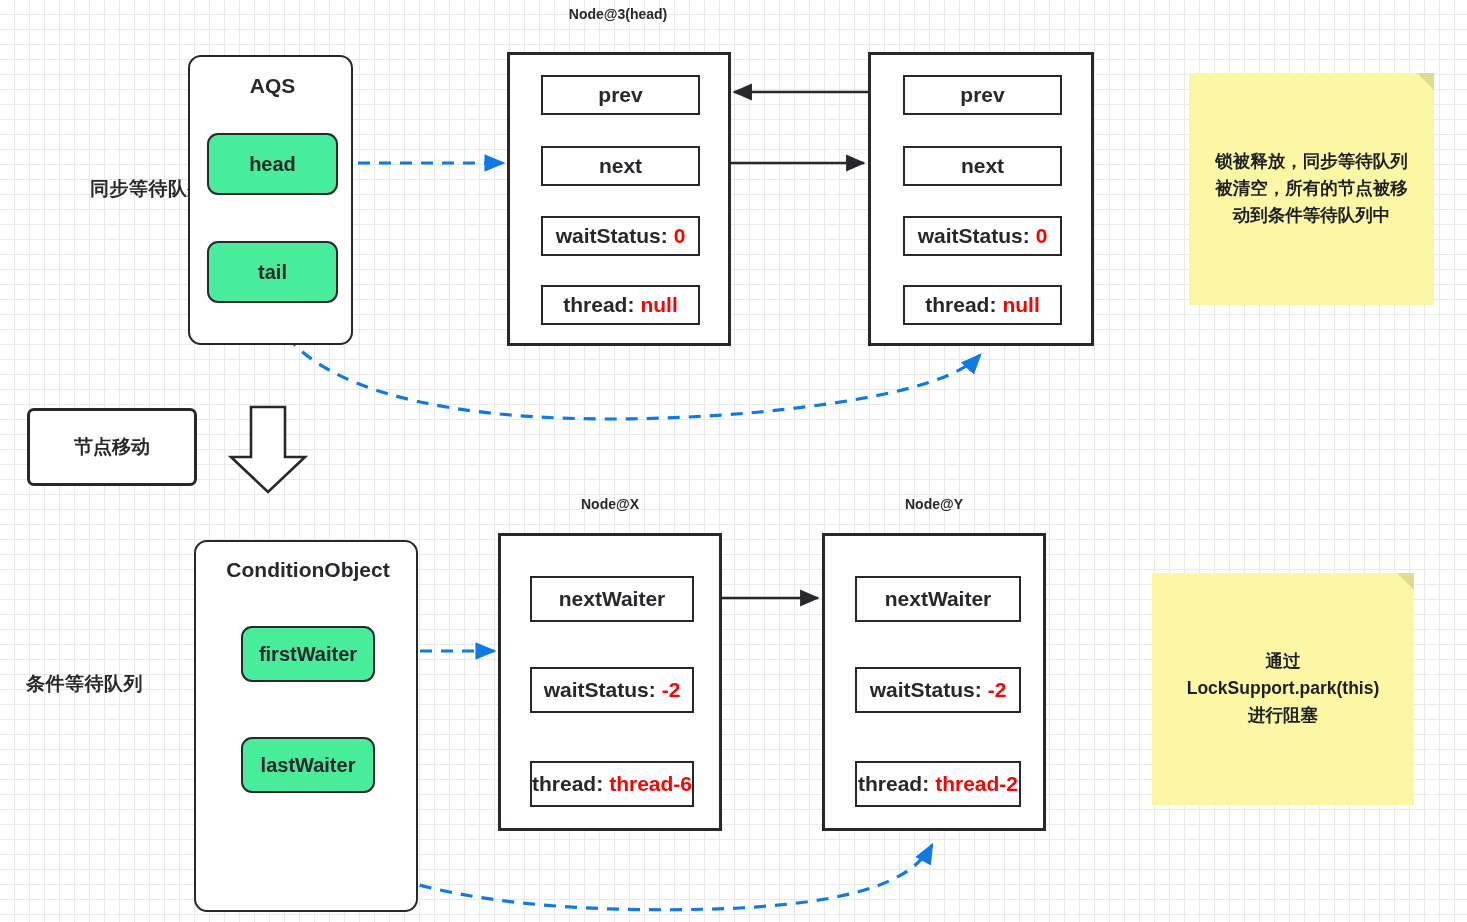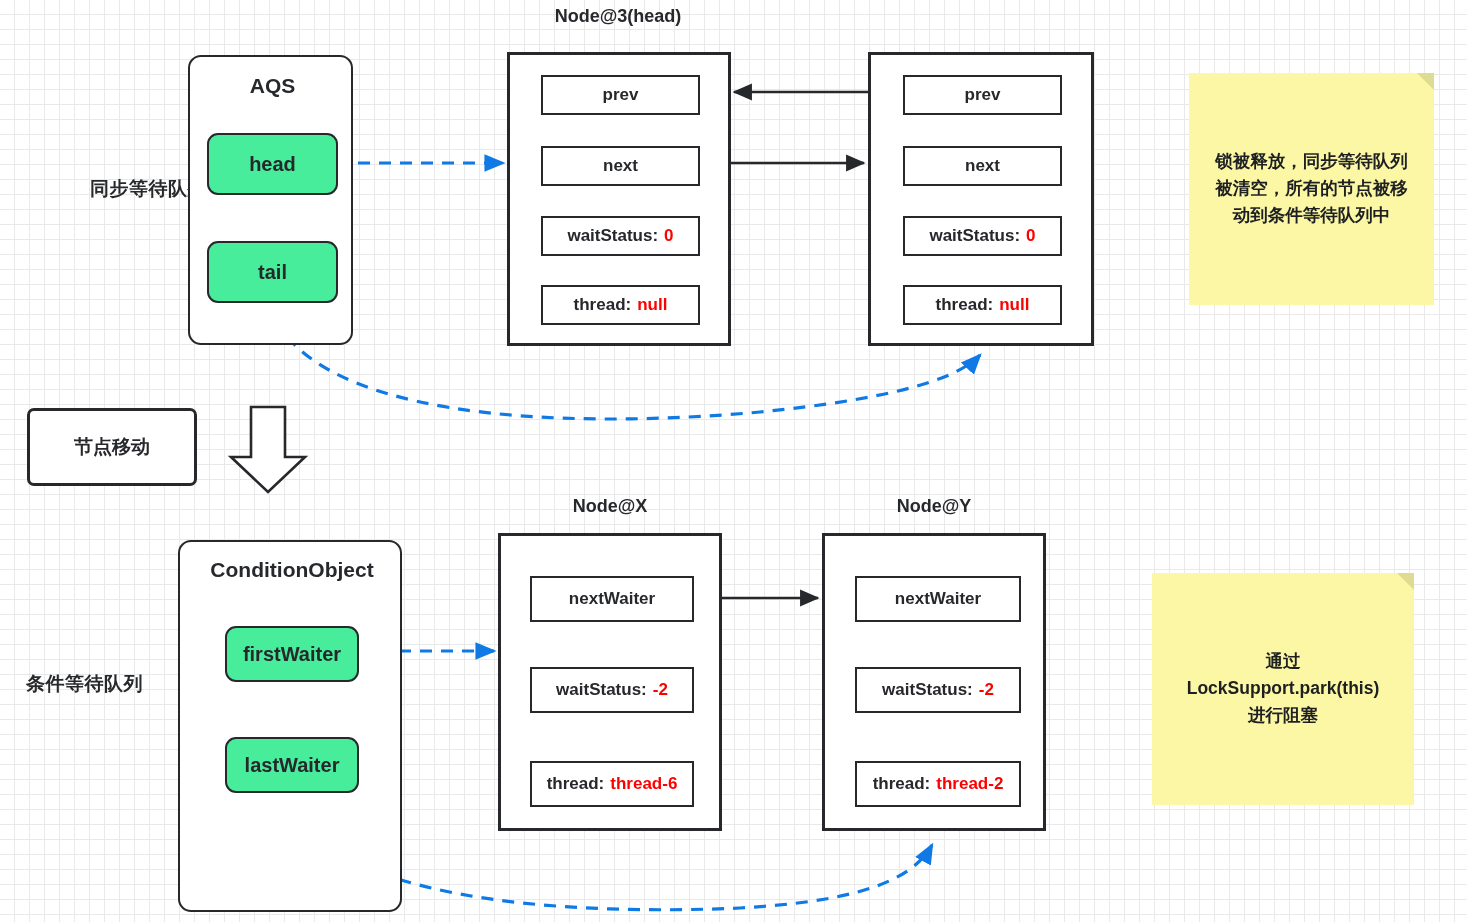--- a/index.html
+++ b/index.html
@@ -65,37 +65,37 @@
     justify-content: center;
     font-size: 20px;
     font-weight: 700;
     color: #26282b;
     white-space: nowrap;
   }
 
   
   .node-title {
     text-align: center;
-    font-size: 18px;
+    font-size: 14px;
     font-weight: 600;
     color: #26282b;
     white-space: nowrap;
   }
   .node-title .red { color: #ff0000; }
   .node-box {
     border: 3px solid #26282b;
     background: #ffffff;
   }
   .node-field {
     border: 2.5px solid #26282b;
     background: #ffffff;
     display: flex;
     align-items: center;
     justify-content: center;
-    font-size: 17px;
+    font-size: 21px;
     font-weight: 600;
     color: #26282b;
     white-space: nowrap;
   }
   .node-field .val { color: #ff0000; margin-left: 6px; font-weight: 700; }
 
   
   .plain-box {
     border: 3px solid #26282b;
     border-radius: 7px;
@@ -232,21 +232,21 @@
     <div class="abs node-field" style="left:32px; top:230px; width:159px; height:40px;">
       <span>thread:</span>
       <span class="val">null</span>
     </div>
   </div>
 
   <div class="abs plain-box" style="left:27px; top:408px; width:170px; height:78px;">
     <span>节点移动</span>
   </div>
 
-  <div class="abs container-box" style="left:178px; top:540px; width:224px; height:372px;">
+  <div class="abs container-box" style="left:194px; top:540px; width:224px; height:372px;">
     <div class="abs container-title" style="left:0; top:16px; width:224px;">ConditionObject</div>
     <div class="abs field-pill" style="left:45px; top:195px; width:134px; height:56px;">
       <span>lastWaiter</span>
     </div>
     <div class="abs field-pill" style="left:45px; top:84px; width:134px; height:56px;">
       <span>firstWaiter</span>
     </div>
   </div>
 
   <div class="abs node-title" style="left:498px; top:496px; width:224px;">Node@X</div>

